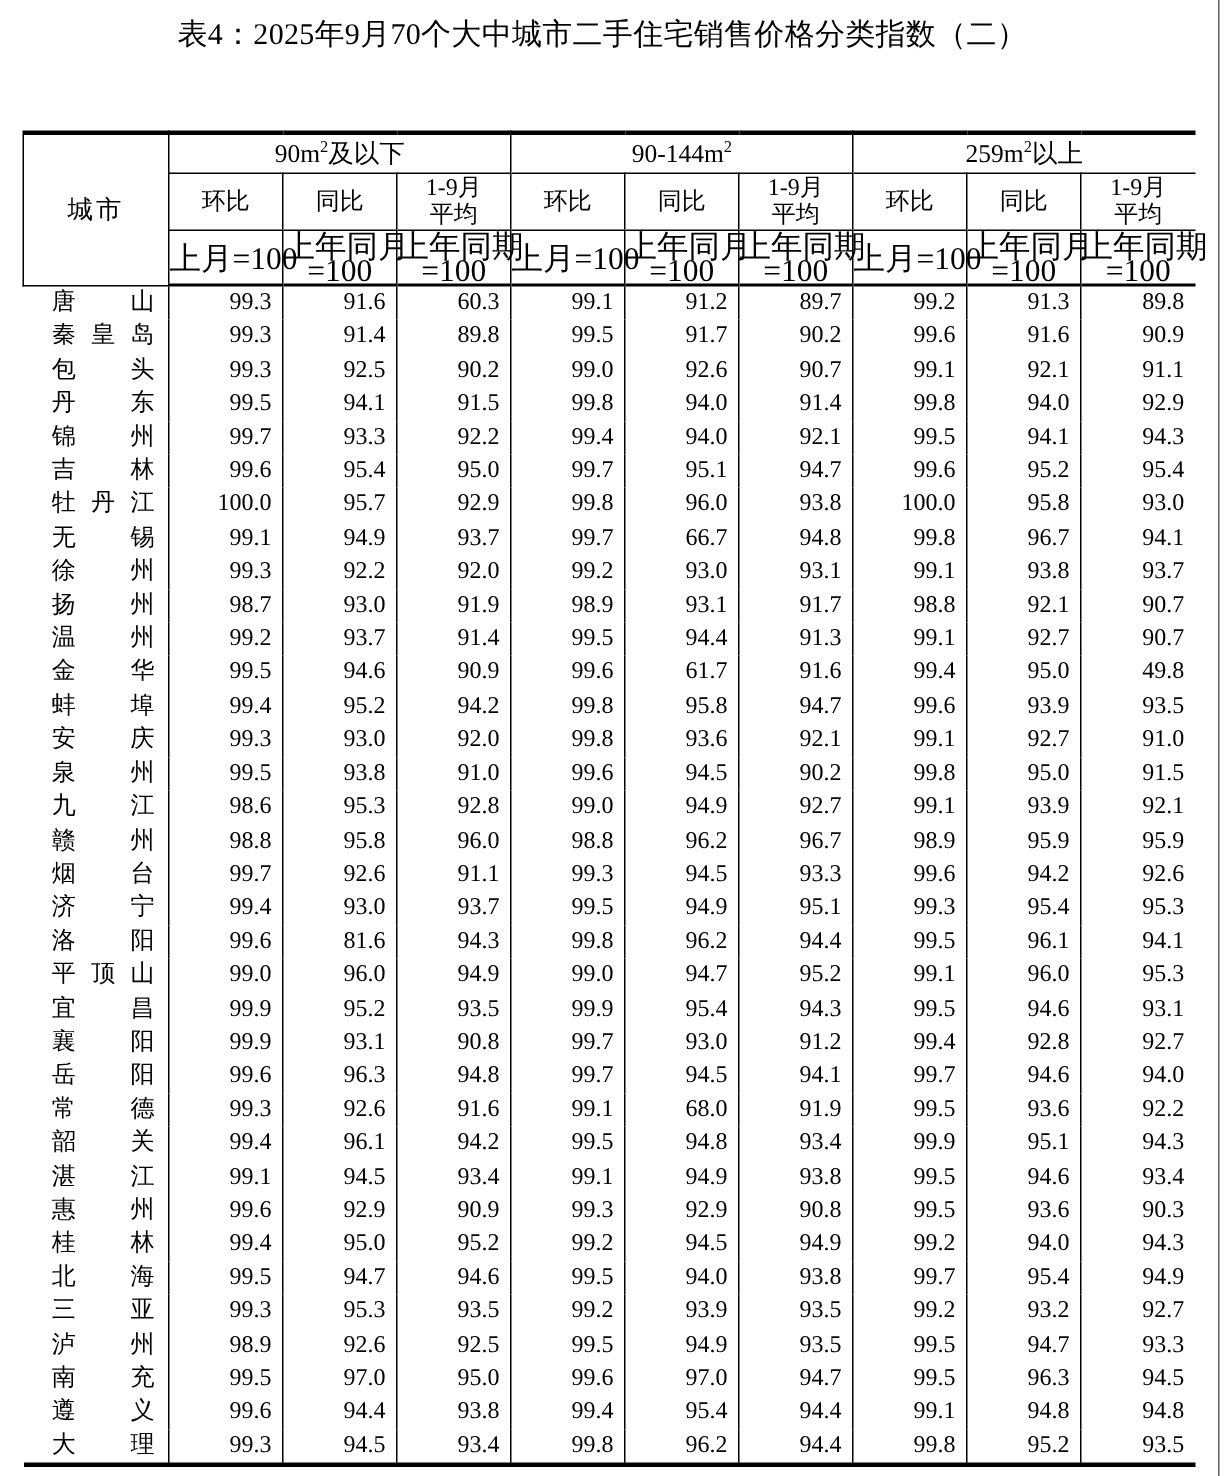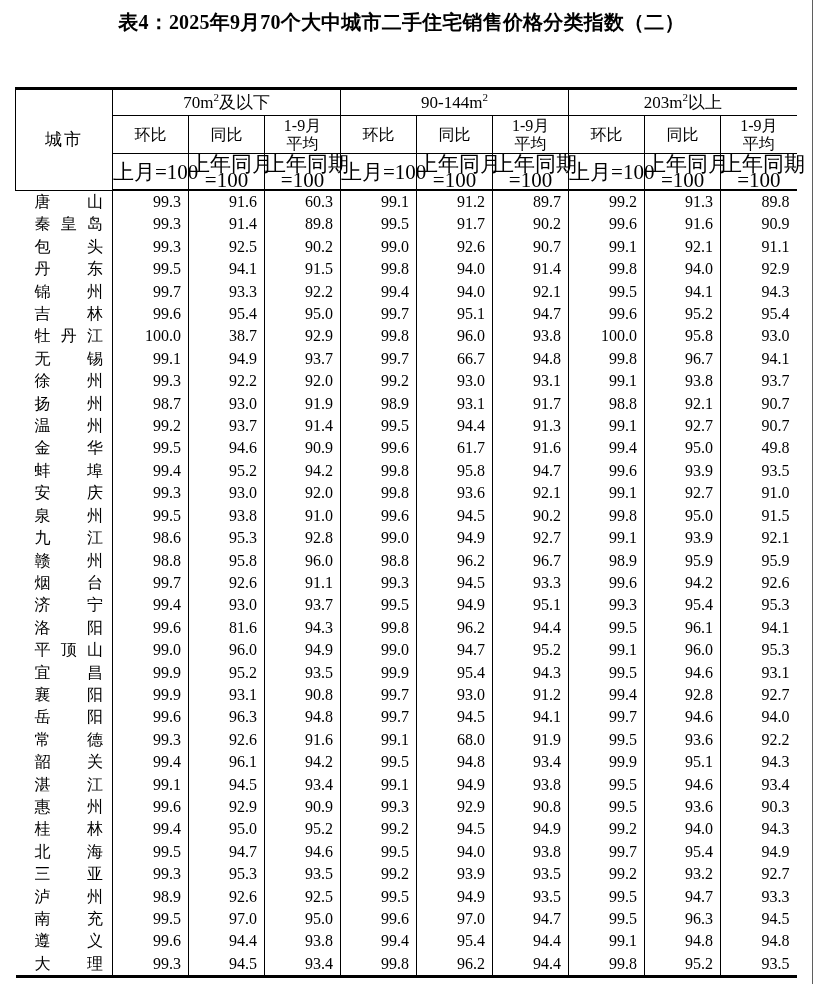--- a/index.html
+++ b/index.html
@@ -20,21 +20,21 @@
     top: 0;
     left: 812px;
     width: 0;
     height: 984px;
     border-left: 1px solid #5f5f5f;
   }
   .doc-title {
     margin: 9px 24px 0 8px;
     text-align: center;
     font-size: 20px;
-    font-weight: bold;
+    font-weight: normal;
     letter-spacing: 0.2px;
     white-space: nowrap;
   }
   table.index-table {
     border-collapse: collapse;
     table-layout: fixed;
     margin: 51px 0 0 15px;
     width: 781px;
     border-top: 3px solid #000;
     border-bottom: 3px solid #000;
@@ -121,23 +121,23 @@
     <col class="c-data">
       <col class="c-data">
       <col class="c-data">
     <col class="c-data">
       <col class="c-data">
       <col class="c-data">
   </colgroup>
   <thead>
     <tr class="group-row">
       <th class="corner-cell" rowspan="3">城市</th>
-      <th colspan="3"><span>70m</span><sup>2</sup><span>及以下</span></th>
+      <th colspan="3"><span>90m</span><sup>2</sup><span>及以下</span></th>
       <th colspan="3"><span>90-144m</span><sup>2</sup><span></span></th>
-      <th colspan="3"><span>203m</span><sup>2</sup><span>以上</span></th>
+      <th colspan="3"><span>259m</span><sup>2</sup><span>以上</span></th>
     </tr>
     <tr class="sub-row">
       <th>环比</th>
       <th>同比</th>
       <th>
           <div>1-9月</div>
           <div>平均</div>
         </th>
       <th>环比</th>
       <th>同比</th>
@@ -288,21 +288,21 @@
   </tr>
       <tr>
     <td class="city-cell">
           <div class="city-flex">
             <span>牡</span>
             <span>丹</span>
             <span>江</span>
           </div>
         </td>
     <td class="value-cell">100.0</td>
-    <td class="value-cell">38.7</td>
+    <td class="value-cell">95.7</td>
     <td class="value-cell">92.9</td>
     <td class="value-cell">99.8</td>
     <td class="value-cell">96.0</td>
     <td class="value-cell">93.8</td>
     <td class="value-cell">100.0</td>
     <td class="value-cell">95.8</td>
     <td class="value-cell">93.0</td>
   </tr>
       <tr>
     <td class="city-cell">

